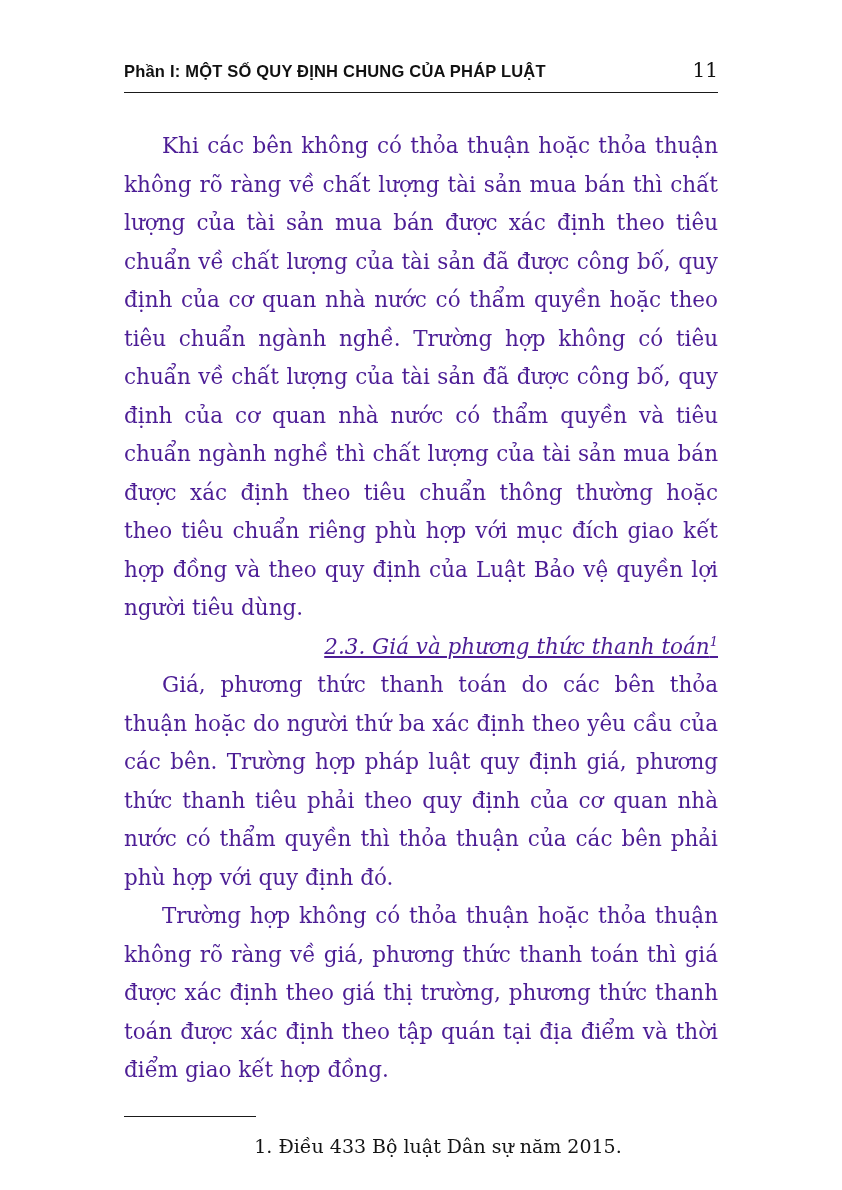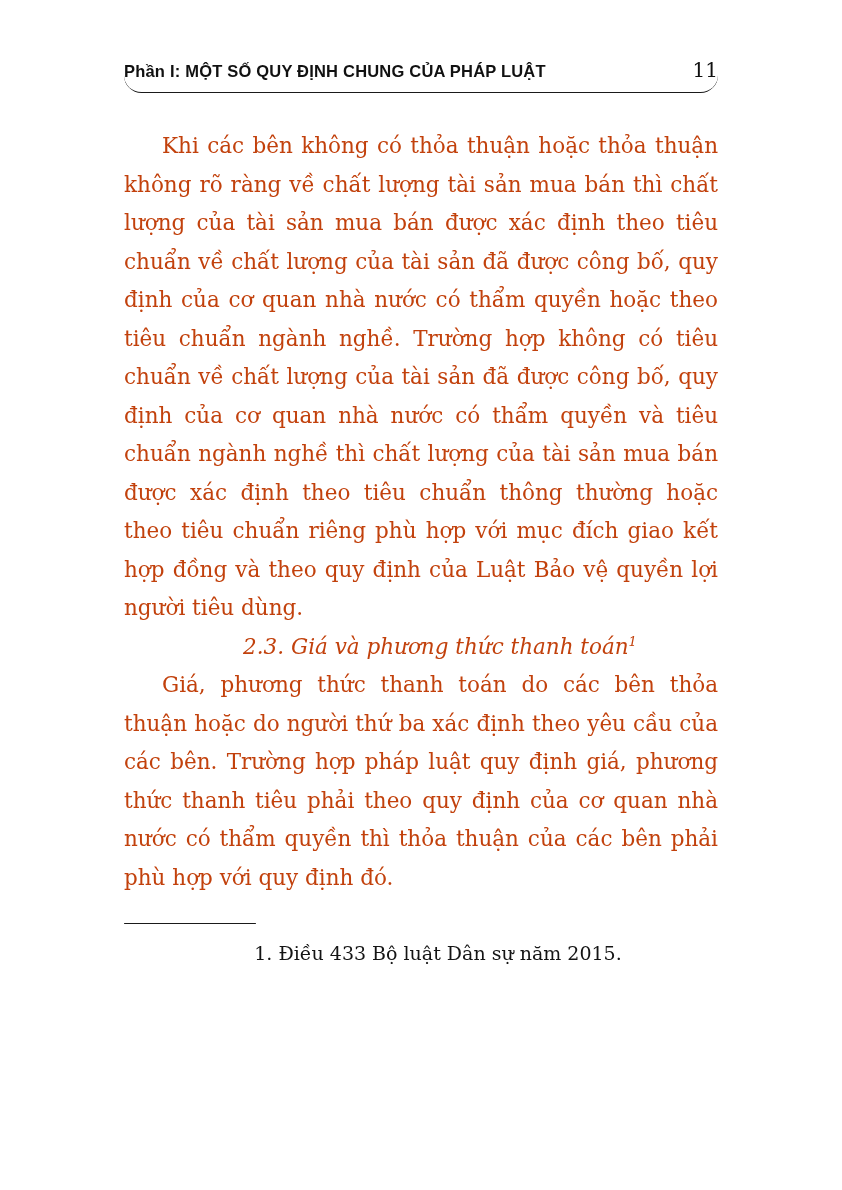--- a/index.html
+++ b/index.html
@@ -1,15 +1,15 @@
 <!DOCTYPE html>
 <html><head>
 <meta charset="utf-8">
 <style>
-  * { margin: 0; padding: 0; box-sizing: border-box; border-radius: 18px; }
+  * { margin: 0; padding: 0; box-sizing: border-box; }
   html, body { background: #ffffff; }
   body {
     width: 842px;
     height: 1190px;
     margin: 0 auto;
     font-family: "DejaVu Serif", serif;
     color: #1a1a1a;
     position: relative;
     overflow: hidden;
   }
@@ -40,29 +40,30 @@
     font-family: "DejaVu Serif", serif;
     font-size: 20px;
     color: #111;
     margin-left: 39px;
   }
   .body-text {
     margin-top: 34px;
     font-size: 21.5px;
     line-height: 38.5px;
     text-align: justify;
-    color: #c2410c;
+    color: #4c1d95;
   }
   .body-text p.para {
     text-indent: 38px;
   }
   .body-text p.heading {
     font-style: italic;
     text-indent: 38px;
-    text-align: center;
+    text-align: right;
+    text-decoration: underline;
   }
   .body-text p.heading sup {
     font-size: 13px;
     font-style: italic;
     vertical-align: super;
     line-height: 0;
   }
   .footnote-block {
     margin-top: 26px;
   }
@@ -87,20 +88,21 @@
 
   <div class="running-head">
     <div class="head-title"><span class="prefix">Phần I: </span><span>MỘT SỐ QUY ĐỊNH CHUNG CỦA PHÁP LUẬT</span></div>
     <div class="page-num">11</div>
   </div>
 
   <div class="body-text">
     <p class="para">Khi các bên không có thỏa thuận hoặc thỏa thuận không rõ ràng về chất lượng tài sản mua bán thì chất lượng của tài sản mua bán được xác định theo tiêu chuẩn về chất lượng của tài sản đã được công bố, quy định của cơ quan nhà nước có thẩm quyền hoặc theo tiêu chuẩn ngành nghề. Trường hợp không có tiêu chuẩn về chất lượng của tài sản đã được công bố, quy định của cơ quan nhà nước có thẩm quyền và tiêu chuẩn ngành nghề thì chất lượng của tài sản mua bán được xác định theo tiêu chuẩn thông thường hoặc theo tiêu chuẩn riêng phù hợp với mục đích giao kết hợp đồng và theo quy định của Luật Bảo vệ quyền lợi người tiêu dùng.</p>
     <p class="heading"><span>2.3. Giá và phương thức thanh toán</span><sup>1</sup></p>
     <p class="para">Giá, phương thức thanh toán do các bên thỏa thuận hoặc do người thứ ba xác định theo yêu cầu của các bên. Trường hợp pháp luật quy định giá, phương thức thanh tiêu phải theo quy định của cơ quan nhà nước có thẩm quyền thì thỏa thuận của các bên phải phù hợp với quy định đó.</p>
+    <p class="para">Trường hợp không có thỏa thuận hoặc thỏa thuận không rõ ràng về giá, phương thức thanh toán thì giá được xác định theo giá thị trường, phương thức thanh toán được xác định theo tập quán tại địa điểm và thời điểm giao kết hợp đồng.</p>
   </div>
 
   <div class="footnote-block">
     <hr class="footnote-rule">
     <p class="footnote-text">1. Điều 433 Bộ luật Dân sự năm 2015.</p>
   </div>
 
 </div>
 
 </body></html>

